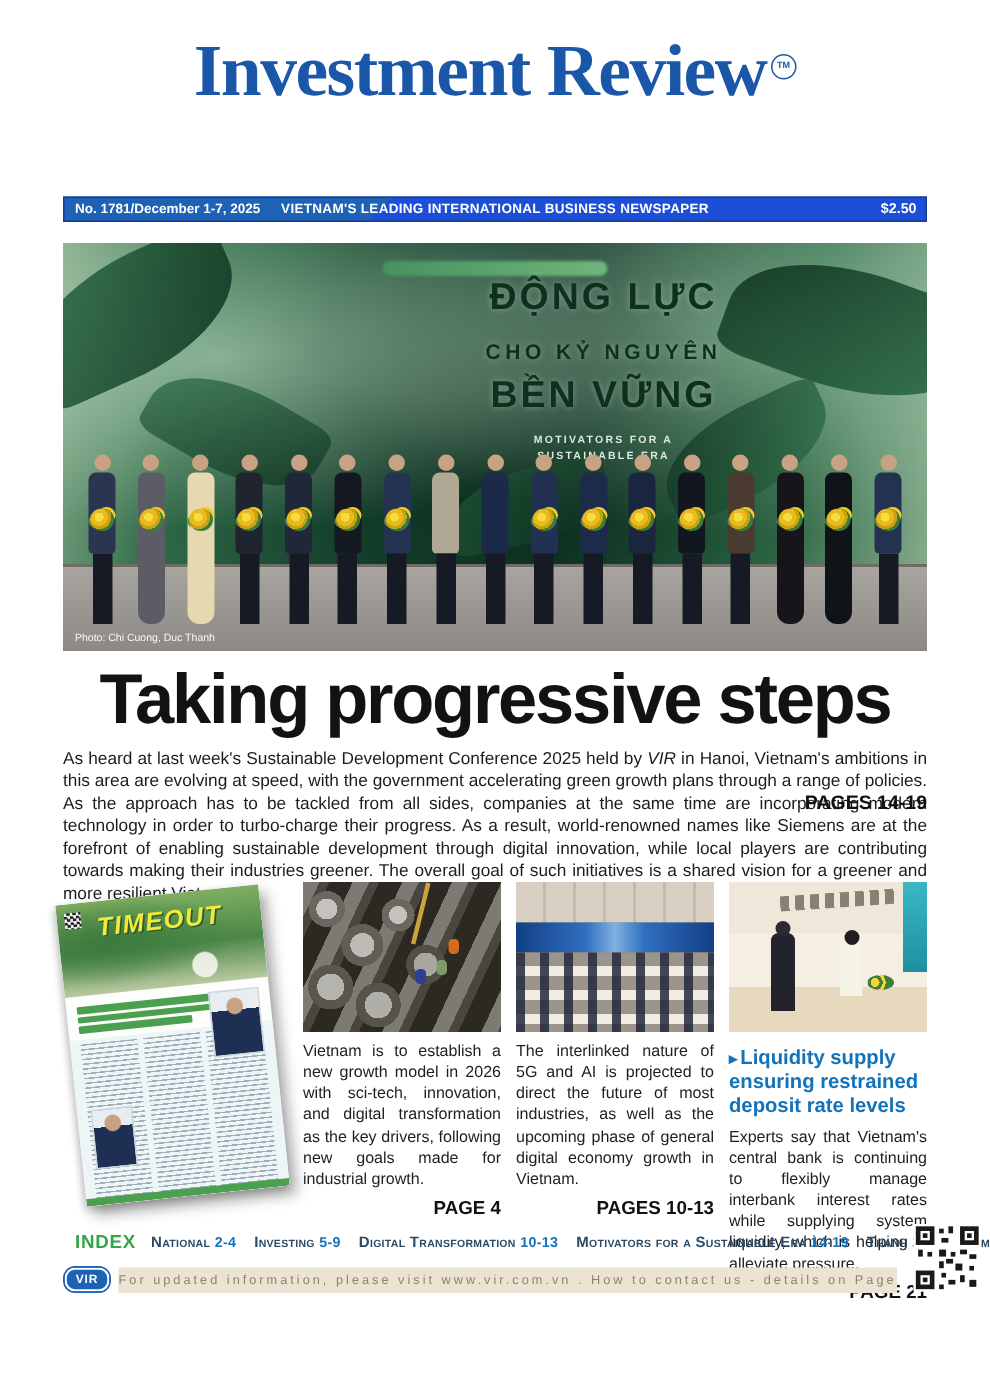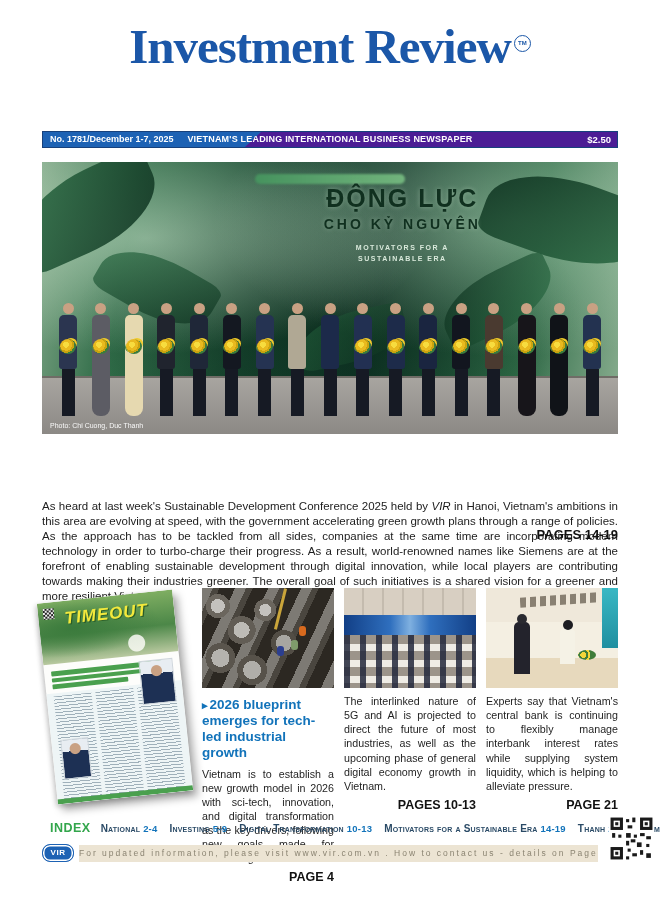--- a/index.html
+++ b/index.html
@@ -9,21 +9,21 @@
   
   .masthead{position:absolute;top:16px;left:0;width:100%;text-align:center;
             font-family:"Liberation Serif",serif;font-weight:bold;color:#1b57a8;line-height:1;}
   .masthead .l1{font-size:49px;letter-spacing:-1px;}
   .masthead .l2{font-size:49px;letter-spacing:-1px;margin-top:6px;}
   .tm-circle{display:inline-block;width:15px;height:15px;border:1.5px solid #1b57a8;border-radius:50%;
              font-family:"Liberation Sans",sans-serif;font-size:6px;font-weight:bold;line-height:15px;
              text-align:center;vertical-align:18px;margin-left:3px;letter-spacing:0;}
 
   
-  .infobar{position:absolute;top:131px;left:42px;width:576px;height:17px;background:#4c1d95;
+  .infobar{position:absolute;top:131px;left:42px;width:576px;height:17px;background:#1d4ed8;
            border:1px solid #17417c;box-sizing:border-box;}
   .infobar .blue{position:absolute;left:0;top:0;bottom:0;width:218px;background:#1d62b4;
                  clip-path:polygon(0 0,100% 0,calc(100% - 16px) 100%,0 100%);}
   .infobar .issue{position:absolute;left:7px;top:0;line-height:15px;color:#fff;font-size:9px;font-weight:bold;z-index:2;}
   .infobar .tagline{position:absolute;left:0;width:100%;text-align:center;line-height:15px;color:#fff;
                     font-size:9px;font-weight:bold;letter-spacing:.2px;}
   .infobar .price{position:absolute;right:6px;top:0;line-height:15px;color:#fff;font-size:9.5px;font-weight:bold;}
 
   
   .hero{position:absolute;top:162px;left:42px;width:576px;height:272px;overflow:hidden;
@@ -37,21 +37,21 @@
   .leaf.l1{width:150px;height:78px;left:-30px;top:10px;transform:rotate(-24deg);}
   .leaf.l2{width:120px;height:60px;left:55px;top:95px;transform:rotate(30deg);opacity:.7;}
   .leaf.l3{width:170px;height:82px;right:-36px;top:18px;transform:rotate(200deg);}
   .leaf.l4{width:120px;height:58px;right:60px;top:110px;transform:rotate(155deg);opacity:.7;}
   .leaf.l5{width:110px;height:50px;left:255px;top:150px;transform:rotate(-12deg);opacity:.5;}
   .emblem{position:absolute;left:50%;top:12px;transform:translateX(-50%);width:150px;height:10px;border-radius:5px;
           background:linear-gradient(90deg,rgba(70,150,95,.9),rgba(120,190,130,.9));filter:blur(1px);}
   .slogan{position:absolute;left:50%;top:22px;transform:translateX(-4%);text-align:center;
           color:#10301f;text-shadow:0 0 5px rgba(225,250,225,.35);font-weight:bold;}
   .slogan .s1{font-size:25px;letter-spacing:2px;}
-  .slogan .s2{font-size:14px;letter-spacing:3px;margin-top:3px;}
+  .slogan .s2{font-size:14px;letter-spacing:3px;margin-top:13px;}
   .slogan .s3{font-size:25px;letter-spacing:2px;margin-top:7px;}
   .slogan .sub{font-size:7px;letter-spacing:1.5px;color:#d9e9db;text-shadow:none;margin-top:10px;line-height:1.6;font-weight:bold;}
   .floor{position:absolute;left:0;right:0;bottom:0;height:56px;
          background:linear-gradient(#a8a5a0,#8c8985);border-top:2px solid #6f6c66;}
   .people{position:absolute;left:0;right:0;bottom:16px;height:118px;display:flex;
           justify-content:space-between;align-items:flex-end;padding:0 14px;}
   .person{position:relative;width:24px;height:115px;}
   .person .head{width:11px;height:11px;border-radius:50%;background:#c9a183;margin:0 auto;}
   .person .torso{width:18px;height:54px;border-radius:5px 5px 3px 3px;margin:1px auto 0;}
   .person .legs{width:13px;height:47px;margin:0 auto;background:#161a24;}
@@ -178,20 +178,21 @@
   <div class="hero">
     <div class="leaf l1"></div>
     <div class="leaf l2"></div>
     <div class="leaf l3"></div>
     <div class="leaf l4"></div>
     <div class="leaf l5"></div>
     <div class="emblem"></div>
     <div class="slogan">
       <div class="s1">ĐỘNG LỰC</div>
       <div class="s2">CHO KỶ NGUYÊN</div>
+      <div class="s3">BỀN VỮNG</div>
       <div class="sub">
         <span>MOTIVATORS FOR A</span><br>
         <span>SUSTAINABLE ERA</span>
       </div>
     </div>
     <div class="floor"></div>
     <div class="people">
         <div class="person">
           <div class="head"></div>
           <div class="torso" style="background:#2b3550"></div>
@@ -285,20 +286,21 @@
         <div class="person">
           <div class="head"></div>
           <div class="torso" style="background:#233250"></div>
           <div class="legs"></div>
           <div class="bouquet"></div>
         </div>
       </div>
     <div class="caption">Photo: Chi Cuong, Duc Thanh</div>
   </div>
 
+  <div class="headline">Taking progressive steps</div>
   <div class="intro">
     <span>As heard at last week's Sustainable Development Conference 2025 held by </span><i>VIR</i><span> in Hanoi, Vietnam's ambitions in this area are evolving at speed, with the government accelerating green growth plans through a range of policies. As the approach has to be tackled from all sides, companies at the same time are incorporating modern technology in order to turbo-charge their progress. As a result, world-renowned names like Siemens are at the forefront of enabling sustainable development through digital innovation, while local players are contributing towards making their industries greener. The overall goal of such initiatives is a shared vision for a greener and more resilient Vietnam.</span>
   </div>
   <div class="pages-label">PAGES 14-19</div>
 
   <div class="teasers">
 
     <div class="thumb-wrap">
       <div class="thumb">
         <div class="thumb-photo">
@@ -321,21 +323,20 @@
       </div>
     </div>
 
     <div class="t-col">
       <div class="t-photo ph-coils">
         <div class="crane"></div>
         <div class="worker w1"></div>
         <div class="worker w2"></div>
         <div class="worker w3"></div>
       </div>
-      <div class="t-title"><span class="bullet">▸</span><span>2026 blueprint emerges for tech-led industrial growth</span></div>
       <div class="t-body">Vietnam is to establish a new growth model in 2026 with sci-tech, innovation, and digital transformation as the key drivers, following new goals made for industrial growth.</div>
       <div class="t-page">PAGE 4</div>
     </div>
 
     <div class="t-col">
       <div class="t-photo ph-conf">
         <div class="conf-ceiling"></div>
         <div class="conf-screens"></div>
         <div class="conf-crowd"></div>
       </div>
@@ -344,20 +345,21 @@
     </div>
 
     <div class="t-col">
       <div class="t-photo ph-bank">
         <div class="bank-sign"></div>
         <div class="bank-teal"></div>
         <div class="bank-p1"></div>
         <div class="bank-p2"></div>
         <div class="bank-flowers"></div>
       </div>
+      <div class="t-title"><span class="bullet">▸</span><span>Liquidity supply ensuring restrained deposit rate levels</span></div>
       <div class="t-body">Experts say that Vietnam's central bank is continuing to flexibly manage interbank interest rates while supplying system liquidity, which is helping to alleviate pressure.</div>
       <div class="t-page">PAGE 21</div>
     </div>
   </div>
 
   <div class="bottom">
     <div class="index-row">
       <span class="index-label">INDEX</span>
       <span class="index-item"><span>National</span><span class="pg">2-4</span></span>
       <span class="index-sep"></span>

